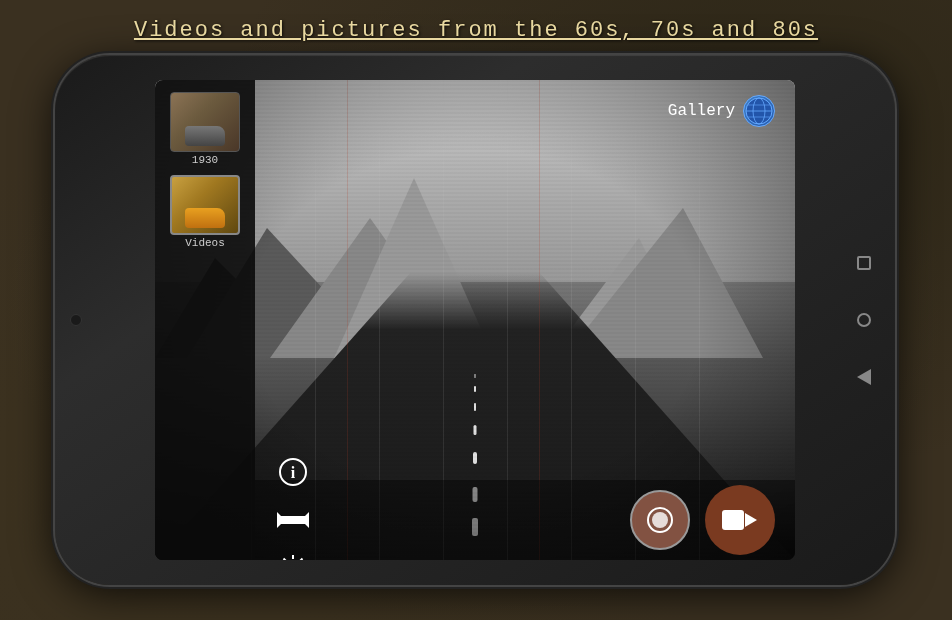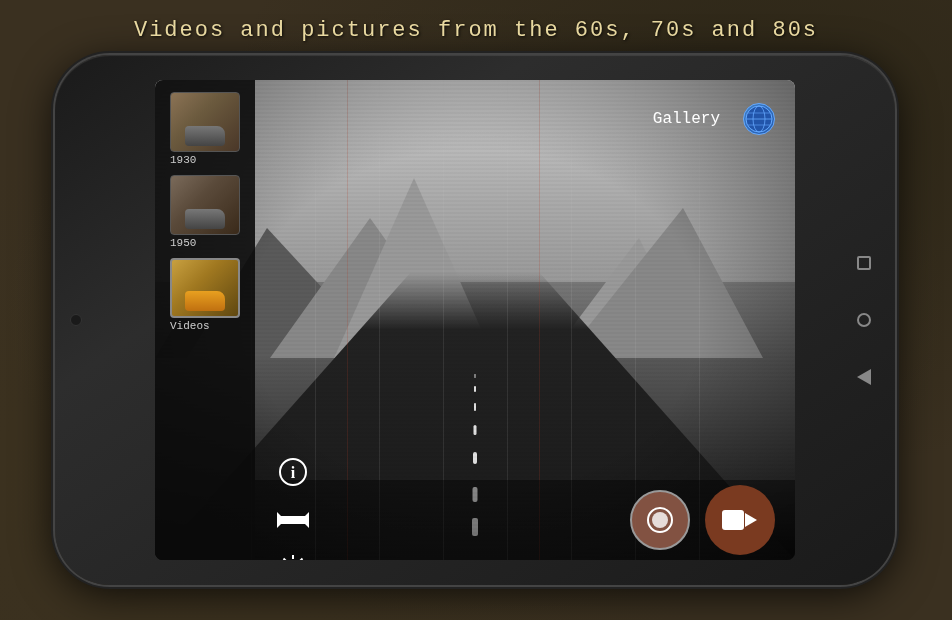--- a/index.html
+++ b/index.html
@@ -29,20 +29,21 @@
       top: 18px;
       left: 0;
       right: 0;
       text-align: center;
       color: #e8d8a0;
       font-size: 22px;
       font-family: 'Courier New', monospace;
       letter-spacing: 2px;
       text-shadow: 1px 1px 3px rgba(0,0,0,0.8);
       z-index: 10;
+      text-decoration: underline;
     }
 
     
     .phone {
       position: absolute;
       top: 55px;
       left: 55px;
       width: 840px;
       height: 530px;
       background: linear-gradient(145deg, #1a1a1a 0%, #2d2d2d 30%, #1a1a1a 100%);
@@ -224,20 +225,21 @@
       flex-direction: column;
       align-items: center;
       padding-top: 10px;
       gap: 5px;
       z-index: 5;
     }
 
     .filter-item {
       display: flex;
       flex-direction: column;
+      align-items: center;
       cursor: pointer;
       padding: 2px;
     }
 
     .filter-thumb {
       width: 70px;
       height: 60px;
       border-radius: 4px;
       overflow: hidden;
       border: 1px solid #555;
@@ -338,24 +340,23 @@
       cursor: pointer;
     }
 
     
     .gallery-btn {
       position: absolute;
       top: 15px;
       right: 20px;
       display: flex;
       align-items: center;
-      gap: 23px;
+      gap: 8px;
       cursor: pointer;
       z-index: 6;
-      margin-top: 8px;
     }
 
     .gallery-label {
       color: white;
       font-size: 16px;
       font-family: 'Courier New', monospace;
     }
 
     .globe-icon {
       width: 32px;
@@ -521,26 +522,20 @@
         </div>
       </div>
     </div>
 
     <div class="filter-panel">
       <div class="filter-item">
         <div class="filter-thumb filter-thumb-1930">
           <div class="thumb-car thumb-car-bw"></div>
         </div>
         <span class="filter-label">1930</span>
-      </div>
-      <div class="filter-item">
-        <div class="filter-thumb filter-thumb-1950">
-          <div class="thumb-car thumb-car-bw"></div>
-        </div>
-        <span class="filter-label">1950</span>
       </div>
       <div class="filter-item active">
         <div class="filter-thumb filter-thumb-vintage">
           <div class="thumb-car thumb-car-color"></div>
         </div>
         <span class="filter-label">Videos</span>
       </div>
     </div>
 
     <div class="bottom-controls">

